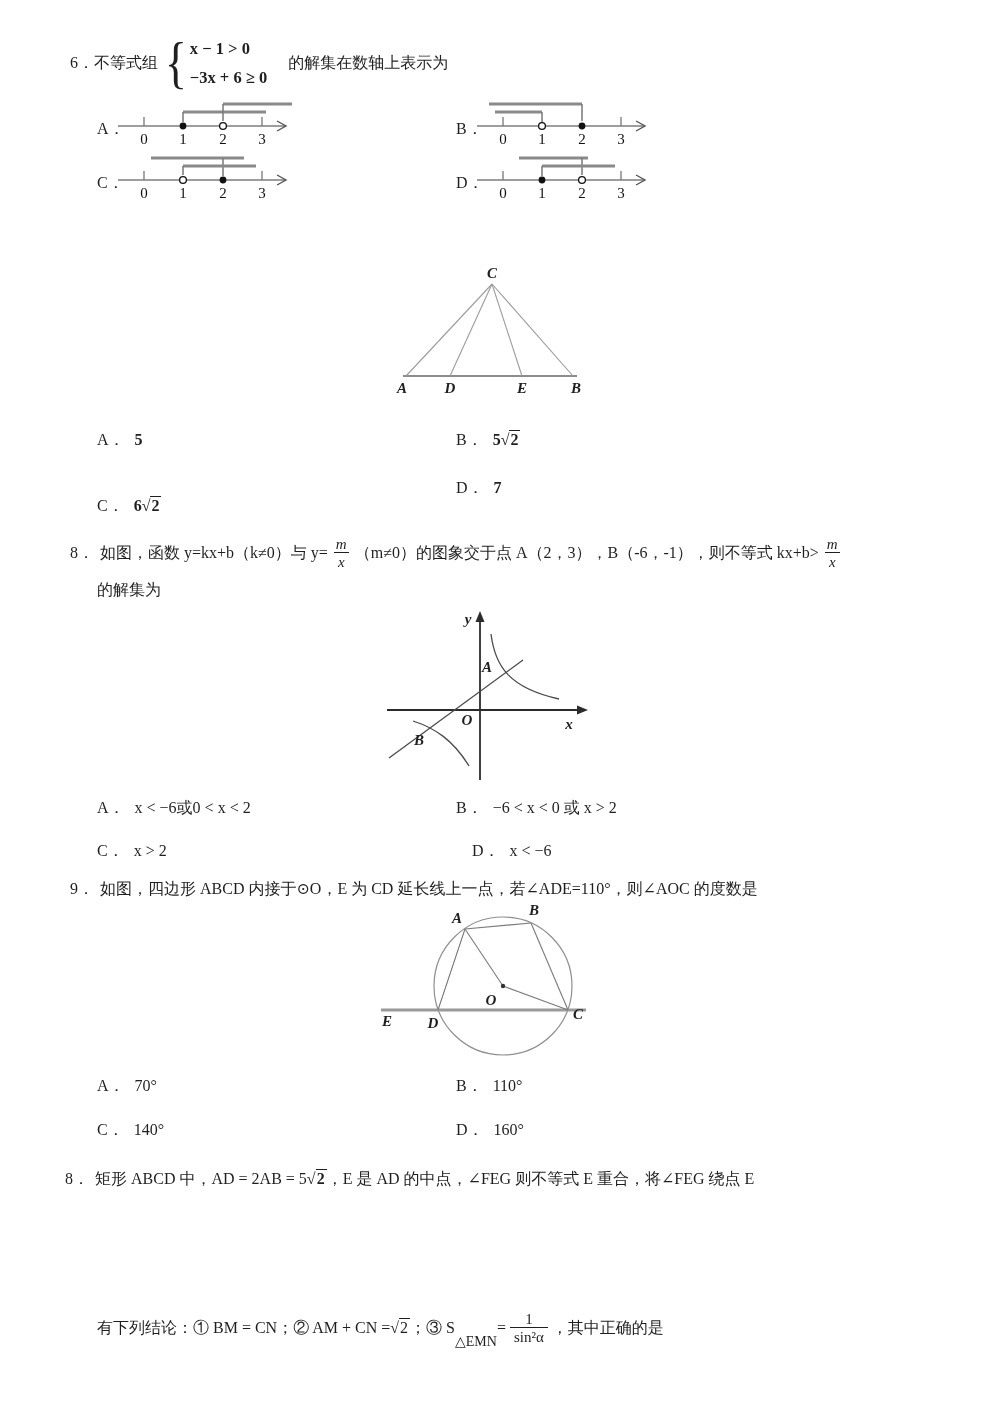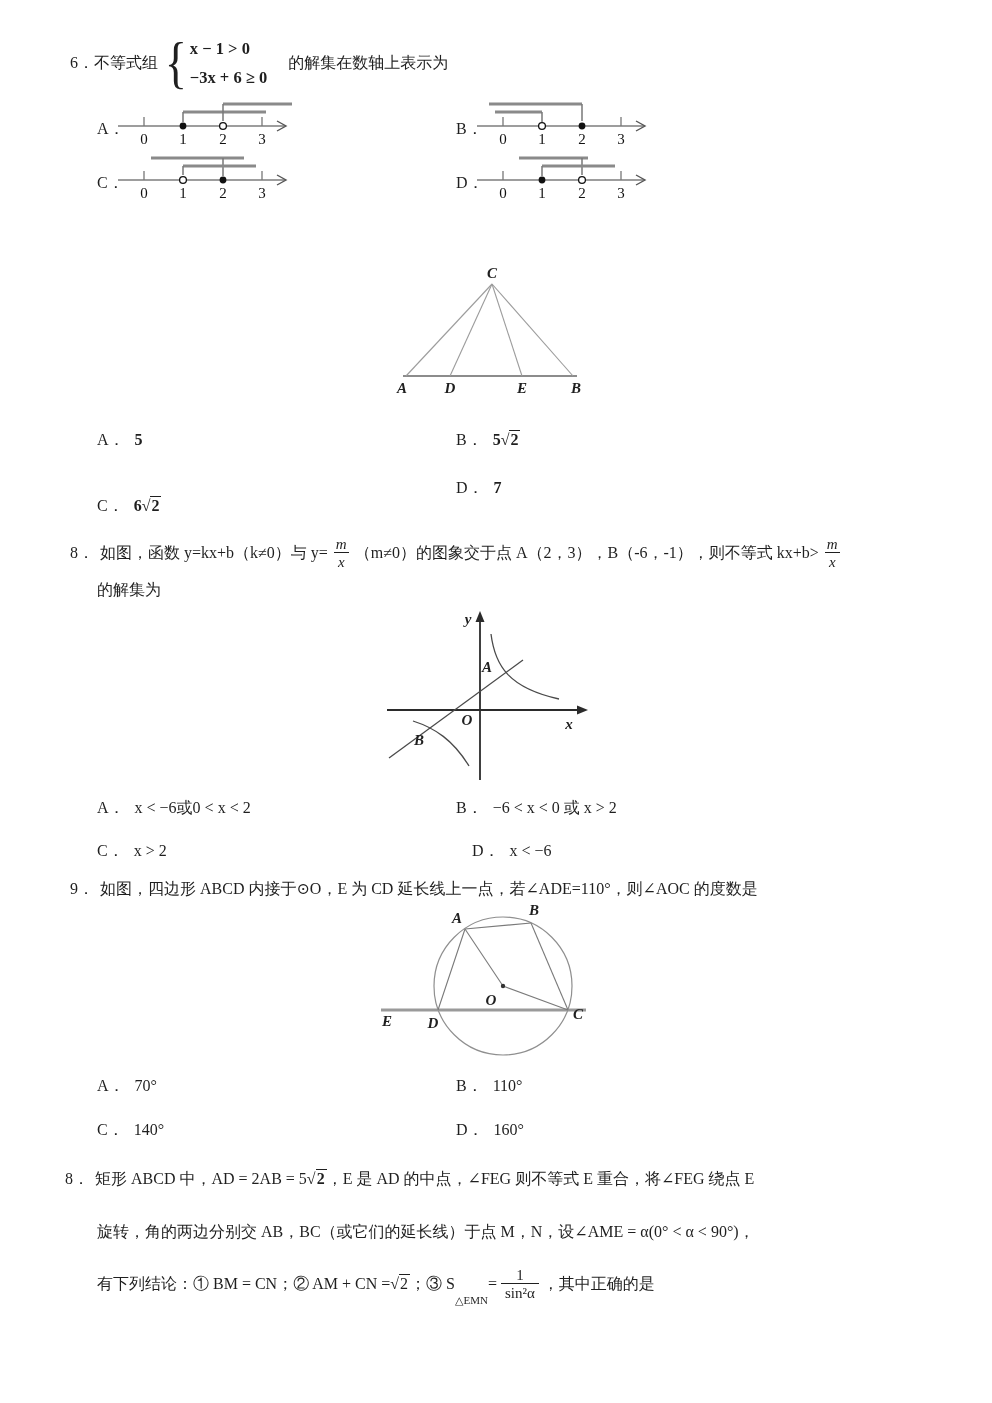--- a/index.html
+++ b/index.html
@@ -218,26 +218,25 @@
   <div class="abs row" style="left:456px;top:1120px">
     <span class="optlabel">D．</span><span>160°</span>
   </div>
 
   <div class="abs row flexrow" style="left:65px;top:1160px;height:38px">
     <span class="qnum">8．</span>
     <span>矩形 ABCD 中，AD = 2AB = 5</span>
     <span class="sqrt bold"><span>√</span><span class="rad">2</span></span>
     <span>，E 是 AD 的中点，∠FEG 则不等式 E 重合，将∠FEG 绕点 E</span>
   </div>
-  <div class="abs row" style="left:97px;top:1222px">旋转，角的两边分别交 AB，BC（或它们的延长线）于点 M，N，设∠AME = α(0° &lt; α &lt; 90°)，</div>
-  <div class="abs row flexrow" style="left:97px;top:1258px;height:52px">
+  <div class="abs row flexrow" style="left:97px;top:1302px;height:52px">
     <span>有下列结论：① BM = CN；② AM + CN = </span>
     <span class="sqrt"><span>√</span><span class="rad">2</span></span>
     <span>；③ S</span>
-    <span style="font-size:11px;align-self:flex-end;padding-bottom:3px">△EMN</span>
+    <span style="font-size:14px;align-self:flex-end;padding-bottom:3px">△EMN</span>
     <span> = </span>
     <span class="frac" style="font-style:normal">
       <span>1</span>
       <span class="den">sin²α</span>
     </span>
     <span>，其中正确的是</span>
   </div>
 
 </div>
 

